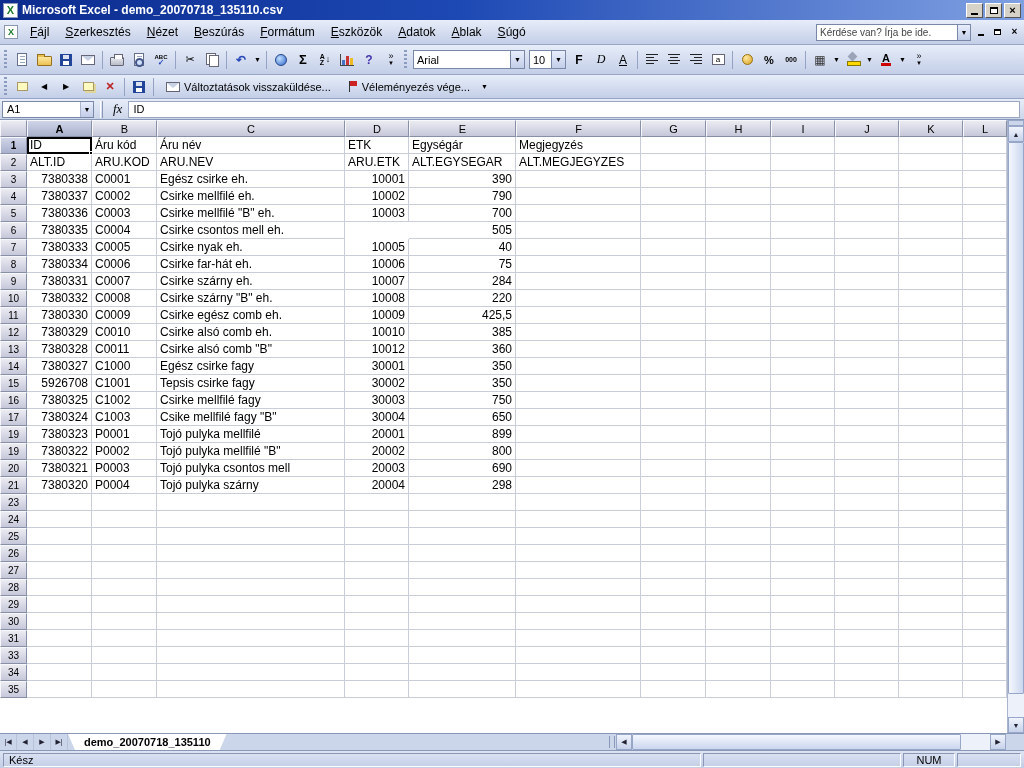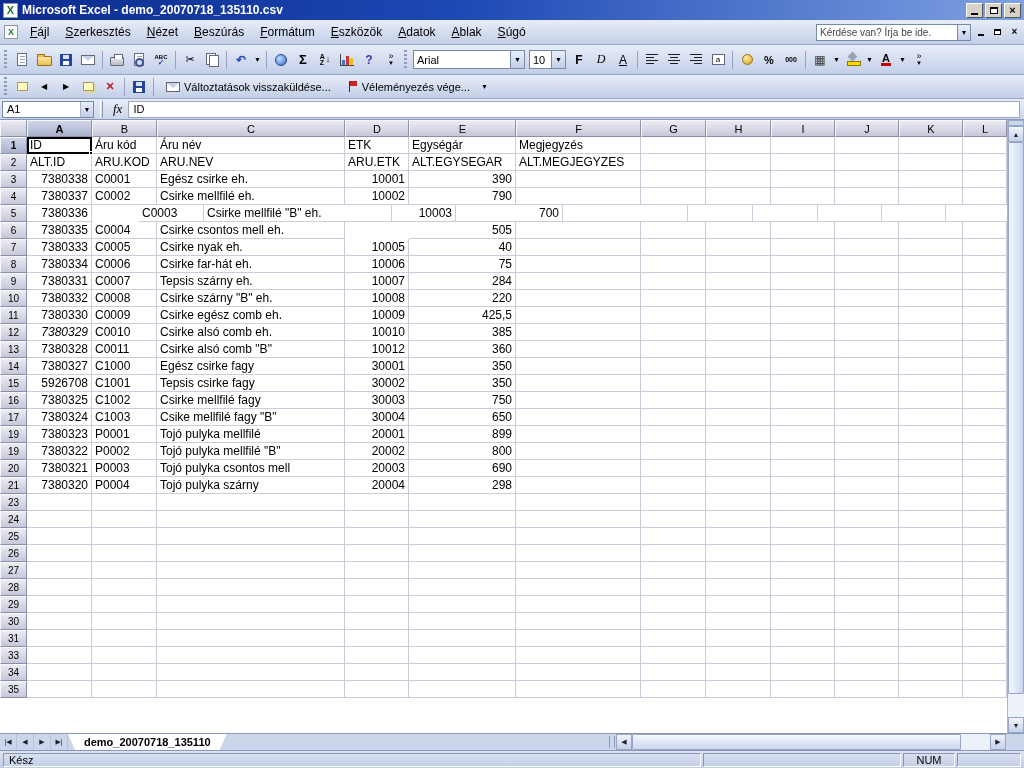--- a/index.html
+++ b/index.html
@@ -489,21 +489,21 @@
           <div class="cell" data-name="cell-G4" style="flex: 0 0 65px; width: 65px;"></div>
           <div class="cell" data-name="cell-H4" style="flex: 0 0 65px; width: 65px;"></div>
           <div class="cell" data-name="cell-I4" style="flex: 0 0 64px; width: 64px;"></div>
           <div class="cell" data-name="cell-J4" style="flex: 0 0 64px; width: 64px;"></div>
           <div class="cell" data-name="cell-K4" style="flex: 0 0 64px; width: 64px;"></div>
           <div class="cell" data-name="cell-L4" style="flex: 0 0 44px; width: 44px;"></div>
         </div>
         <div class="grow">
           <div class="hdr rh" data-name="row-header-5">5</div>
           <div class="cell num" data-name="cell-A5" style="flex: 0 0 65px; width: 65px;">7380336</div>
-          <div class="cell" data-name="cell-B5" style="flex: 0 0 65px; width: 65px; margin-left: 47px;">C0003</div>
+          <div class="cell" data-name="cell-B5" style="flex: 0 0 65px; width: 65px;">C0003</div>
           <div class="cell" data-name="cell-C5" style="flex: 0 0 188px; width: 188px;">Csirke mellfilé "B" eh.</div>
           <div class="cell num" data-name="cell-D5" style="flex: 0 0 64px; width: 64px;">10003</div>
           <div class="cell num" data-name="cell-E5" style="flex: 0 0 107px; width: 107px;">700</div>
           <div class="cell" data-name="cell-F5" style="flex: 0 0 125px; width: 125px;"></div>
           <div class="cell" data-name="cell-G5" style="flex: 0 0 65px; width: 65px;"></div>
           <div class="cell" data-name="cell-H5" style="flex: 0 0 65px; width: 65px;"></div>
           <div class="cell" data-name="cell-I5" style="flex: 0 0 64px; width: 64px;"></div>
           <div class="cell" data-name="cell-J5" style="flex: 0 0 64px; width: 64px;"></div>
           <div class="cell" data-name="cell-K5" style="flex: 0 0 64px; width: 64px;"></div>
           <div class="cell" data-name="cell-L5" style="flex: 0 0 44px; width: 44px;"></div>
@@ -550,21 +550,21 @@
           <div class="cell" data-name="cell-H8" style="flex: 0 0 65px; width: 65px;"></div>
           <div class="cell" data-name="cell-I8" style="flex: 0 0 64px; width: 64px;"></div>
           <div class="cell" data-name="cell-J8" style="flex: 0 0 64px; width: 64px;"></div>
           <div class="cell" data-name="cell-K8" style="flex: 0 0 64px; width: 64px;"></div>
           <div class="cell" data-name="cell-L8" style="flex: 0 0 44px; width: 44px;"></div>
         </div>
         <div class="grow">
           <div class="hdr rh" data-name="row-header-9">9</div>
           <div class="cell num" data-name="cell-A9" style="flex: 0 0 65px; width: 65px;">7380331</div>
           <div class="cell" data-name="cell-B9" style="flex: 0 0 65px; width: 65px;">C0007</div>
-          <div class="cell" data-name="cell-C9" style="flex: 0 0 188px; width: 188px;">Tepsis szárny eh.</div>
+          <div class="cell" data-name="cell-C9" style="flex: 0 0 188px; width: 188px;">Csirke szárny eh.</div>
           <div class="cell num" data-name="cell-D9" style="flex: 0 0 64px; width: 64px;">10007</div>
           <div class="cell num" data-name="cell-E9" style="flex: 0 0 107px; width: 107px;">284</div>
           <div class="cell" data-name="cell-F9" style="flex: 0 0 125px; width: 125px;"></div>
           <div class="cell" data-name="cell-G9" style="flex: 0 0 65px; width: 65px;"></div>
           <div class="cell" data-name="cell-H9" style="flex: 0 0 65px; width: 65px;"></div>
           <div class="cell" data-name="cell-I9" style="flex: 0 0 64px; width: 64px;"></div>
           <div class="cell" data-name="cell-J9" style="flex: 0 0 64px; width: 64px;"></div>
           <div class="cell" data-name="cell-K9" style="flex: 0 0 64px; width: 64px;"></div>
           <div class="cell" data-name="cell-L9" style="flex: 0 0 44px; width: 44px;"></div>
         </div>
@@ -593,21 +593,21 @@
           <div class="cell" data-name="cell-F11" style="flex: 0 0 125px; width: 125px;"></div>
           <div class="cell" data-name="cell-G11" style="flex: 0 0 65px; width: 65px;"></div>
           <div class="cell" data-name="cell-H11" style="flex: 0 0 65px; width: 65px;"></div>
           <div class="cell" data-name="cell-I11" style="flex: 0 0 64px; width: 64px;"></div>
           <div class="cell" data-name="cell-J11" style="flex: 0 0 64px; width: 64px;"></div>
           <div class="cell" data-name="cell-K11" style="flex: 0 0 64px; width: 64px;"></div>
           <div class="cell" data-name="cell-L11" style="flex: 0 0 44px; width: 44px;"></div>
         </div>
         <div class="grow">
           <div class="hdr rh" data-name="row-header-12">12</div>
-          <div class="cell num" data-name="cell-A12" style="flex: 0 0 65px; width: 65px; font-style: italic;">7380329</div>
+          <div class="cell num" data-name="cell-A12" style="flex: 0 0 65px; width: 65px;">7380329</div>
           <div class="cell" data-name="cell-B12" style="flex: 0 0 65px; width: 65px;">C0010</div>
           <div class="cell" data-name="cell-C12" style="flex: 0 0 188px; width: 188px;">Csirke alsó comb eh.</div>
           <div class="cell num" data-name="cell-D12" style="flex: 0 0 64px; width: 64px;">10010</div>
           <div class="cell num" data-name="cell-E12" style="flex: 0 0 107px; width: 107px;">385</div>
           <div class="cell" data-name="cell-F12" style="flex: 0 0 125px; width: 125px;"></div>
           <div class="cell" data-name="cell-G12" style="flex: 0 0 65px; width: 65px;"></div>
           <div class="cell" data-name="cell-H12" style="flex: 0 0 65px; width: 65px;"></div>
           <div class="cell" data-name="cell-I12" style="flex: 0 0 64px; width: 64px;"></div>
           <div class="cell" data-name="cell-J12" style="flex: 0 0 64px; width: 64px;"></div>
           <div class="cell" data-name="cell-K12" style="flex: 0 0 64px; width: 64px;"></div>

